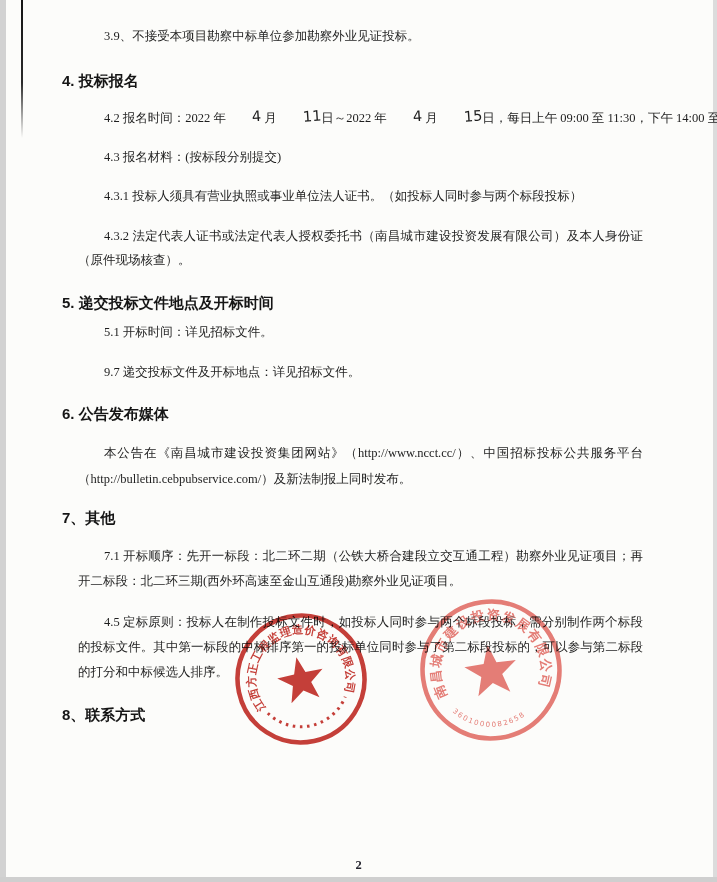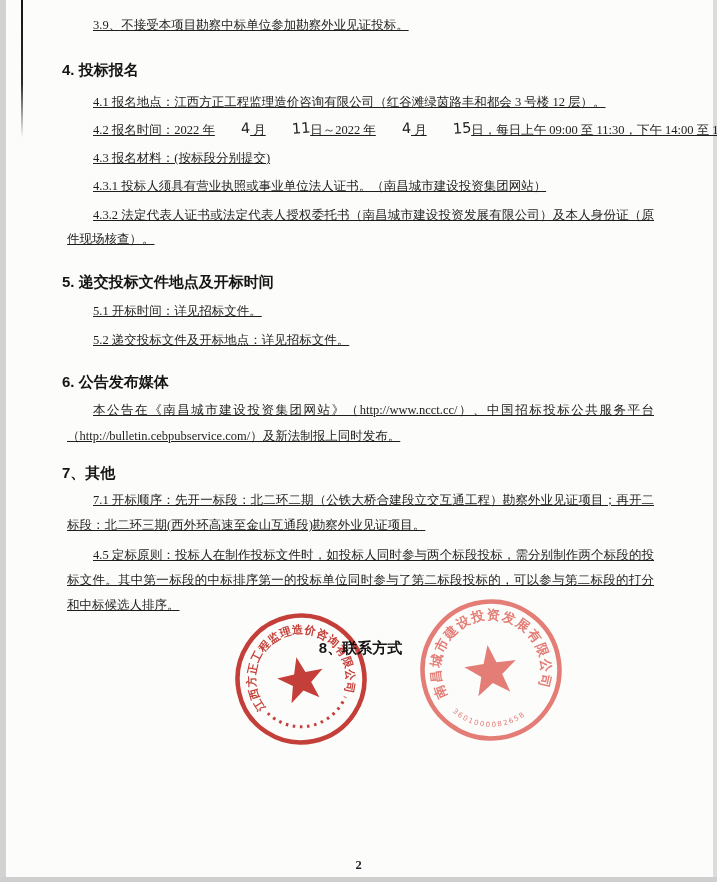--- a/index.html
+++ b/index.html
@@ -11,27 +11,27 @@
   }
   
   .edge-left{position:absolute;left:0;top:0;width:6px;height:882px;background:#d2d2d2;}
   .edge-right{position:absolute;right:0;top:0;width:4px;height:882px;background:#dcdcdc;}
   .edge-bottom{position:absolute;left:0;bottom:0;width:717px;height:5px;background:#cfcfcf;}
   .scan-line{position:absolute;left:21px;top:0;width:2px;height:138px;
     background:linear-gradient(#151515 0%,#2a2a2a 60%,rgba(60,60,60,0) 100%);}
   
   .content{position:absolute;left:0;top:0;width:717px;box-sizing:border-box;
     padding:12px 58px 0 62px;font-size:12.5px;}
-  .content p{margin:5px;text-decoration:underline;}
+  .content p{margin:16px;}
   .line{line-height:23px;text-indent:26px;white-space:nowrap;}
   .para{line-height:25px;text-indent:26px;text-align:justify;}
   h2{font-family:"Liberation Sans","DejaVu Sans",sans-serif;
      font-size:15px;font-weight:bold;line-height:20px;margin:0;color:#151515;}
   .h4{margin-top:26px;} .h5{margin-top:21px;} .h6{margin-top:20px;}
-  .h7{margin-top:14px;} .h8{margin-top:20px;text-align:center;}
+  .h7{margin-top:14px;} .h8{margin-top:20px;}
   .l39{line-height:17px;}
   .after-h{margin-top:11px !important;}
   .p432{line-height:24px;margin-top:0;}
   .p51{margin-top:8px !important;}
   .para6{margin-top:6px;line-height:26px;}
   .p71{margin-top:4px;}
   .contacts{margin-top:10px;}
   .contact{line-height:25px;text-indent:26px;white-space:pre-wrap;}
   .hw{font-family:"DejaVu Sans",sans-serif;font-size:14.5px;display:inline-block;
       transform:rotate(-4deg);line-height:1;}
@@ -54,29 +54,28 @@
   <div class="edge-left"></div>
   <div class="edge-right"></div>
   <div class="edge-bottom"></div>
   <div class="scan-line"></div>
 
   <div class="content">
 
     <p class="line l39">3.9、不接受本项目勘察中标单位参加勘察外业见证投标。</p>
 
     <h2 class="h4">4. 投标报名</h2>
-    <p class="line after-h">4.1 报名地点：江西方正工程监理造价咨询有限公司（红谷滩绿茵路丰和都会 3 号楼 12 层）。</p>
     <p class="line"><span>4.2 报名时间：2022 年</span><span class="hw">4</span><span> 月</span><span class="hw">11</span><span>日～2022 年</span><span class="hw">4</span><span> 月</span><span class="hw">15</span><span>日，每日上午 09:00 至 11:30，下午 14:00 至 16:30。</span></p>
     <p class="line">4.3  报名材料：(按标段分别提交)</p>
-    <p class="line">4.3.1 投标人须具有营业执照或事业单位法人证书。（南昌城市建设投资集团网站）</p>
+    <p class="line">4.3.1 投标人须具有营业执照或事业单位法人证书。（如投标人同时参与两个标段投标）</p>
     <p class="para p432">4.3.2 法定代表人证书或法定代表人授权委托书（南昌城市建设投资发展有限公司）及本人身份证（原件现场核查）。</p>
 
     <h2 class="h5">5. 递交投标文件地点及开标时间</h2>
     <p class="line p51">5.1 开标时间：详见招标文件。</p>
-    <p class="line" style="line-height:24px">5.2 递交投标文件及开标地点：详见招标文件。</p>
+    <p class="line" style="line-height:24px">9.7 递交投标文件及开标地点：详见招标文件。</p>
 
     <h2 class="h6">6. 公告发布媒体</h2>
     <p class="para para6">本公告在《南昌城市建设投资集团网站》（http://www.ncct.cc/）、中国招标投标公共服务平台（http://bulletin.cebpubservice.com/）及新法制报上同时发布。</p>
 
     <h2 class="h7">7、其他</h2>
     <p class="para p71">7.1 开标顺序：先开一标段：北二环二期（公铁大桥合建段立交互通工程）勘察外业见证项目；再开二标段：北二环三期(西外环高速至金山互通段)勘察外业见证项目。</p>
     <p class="para">4.5 定标原则：投标人在制作投标文件时，如投标人同时参与两个标段投标，需分别制作两个标段的投标文件。其中第一标段的中标排序第一的投标单位同时参与了第二标段投标的，可以参与第二标段的打分和中标候选人排序。</p>
 
     <h2 class="h8">8、联系方式</h2>
   </div>

